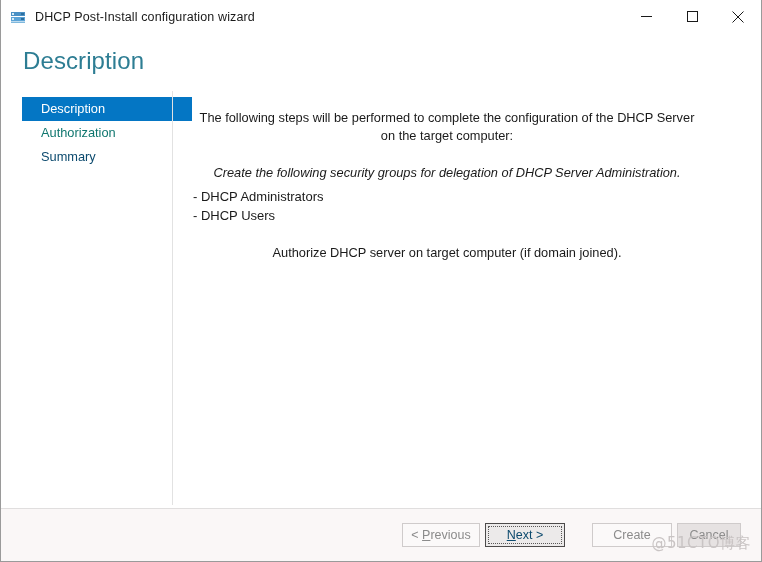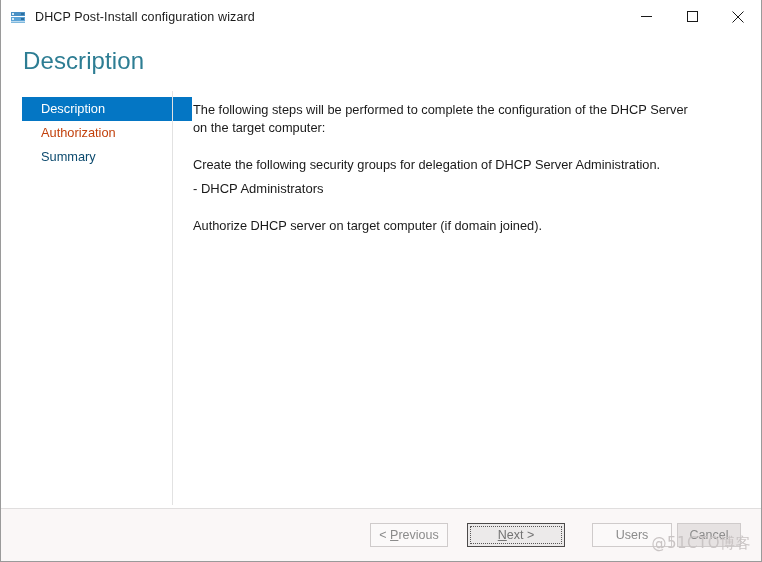--- a/index.html
+++ b/index.html
@@ -87,21 +87,21 @@
     width: 171px;
     min-width: 171px;
     box-sizing: border-box;
     padding-left: 22px;
     padding-right: 0;
   }
   .nav-item {
     height: 24px;
     line-height: 24px;
     font-size: 12.8px;
-    color: #c2410c;
+    color: #0f766e;
     padding-left: 18px;
     box-sizing: border-box;
     white-space: nowrap;
     user-select: none;
   }
   .nav-item.selected {
     background: #0476c4;
     color: #ffffff;
     width: 170px;
     margin-left: -1px;
@@ -125,25 +125,27 @@
     flex: 1 1 auto;
     padding-left: 20px;
     padding-right: 30px;
     box-sizing: border-box;
     min-width: 0;
   }
   .content-para {
     font-size: 12.8px;
     color: #1a1a1a;
     line-height: 1.45;
-    margin: 4px 0 18px 0;
+    margin: 12px 0 18px 0;
     max-width: 508px;
+    text-align: center;
   }
   .content-para.tight {
     margin-bottom: 6px;
+    font-style: italic;
   }
   .bullet-list {
     margin: 0 0 18px 0;
     padding: 0;
     list-style: none;
   }
   .bullet-list li {
     font-size: 13px;
     color: #1a1a1a;
     line-height: 1.45;
@@ -174,25 +176,25 @@
     padding: 0;
     display: inline-flex;
     align-items: center;
     justify-content: center;
     white-space: nowrap;
     position: relative;
   }
   .footer-btn .u { text-decoration: underline; }
   #btn-previous { width: 78px; }
   #btn-next {
-    width: 98px;
-    margin-left: 19px;
+    width: 80px;
+    margin-left: 5px;
     background: #eceaea;
     border: 1px solid #4c4a4a;
-    color: #737373;
+    color: #0c4a6e;
   }
   #btn-next::after {
     content: "";
     position: absolute;
     left: 2px; right: 2px; top: 2px; bottom: 2px;
     border: 1px dotted #5a5858;
     pointer-events: none;
   }
   #btn-commit { width: 80px; margin-left: 27px; }
   #btn-cancel { width: 64px; margin-left: 5px; background: #e6e2e2; }
@@ -260,34 +262,35 @@
       </div>
     </nav>
 
     <div id="nav-divider"></div>
 
     <section id="content-panel">
       <p class="content-para">The following steps will be performed to complete the configuration of the DHCP Server on the target computer:</p>
       <p class="content-para tight">Create the following security groups for delegation of DHCP Server Administration.</p>
       <ul class="bullet-list">
         <li>- DHCP Administrators</li>
+        <li>- DHCP Users</li>
       </ul>
       <p class="content-para">Authorize DHCP server on target computer (if domain joined).</p>
     </section>
   </div>
 
   <div id="footer">
     <button class="footer-btn" id="btn-previous">
       <span>&lt;&nbsp;<span class="u">P</span>revious</span>
     </button>
     <button class="footer-btn" id="btn-next">
       <span><span class="u">N</span>ext&nbsp;&gt;</span>
     </button>
     <button class="footer-btn" id="btn-commit">
-      <span>Users</span>
+      <span>Create</span>
     </button>
     <button class="footer-btn" id="btn-cancel">
       <span>Cancel</span>
     </button>
     <span id="watermark">@51CTO博客</span>
   </div>
 
 </div>
 
 </body></html>

